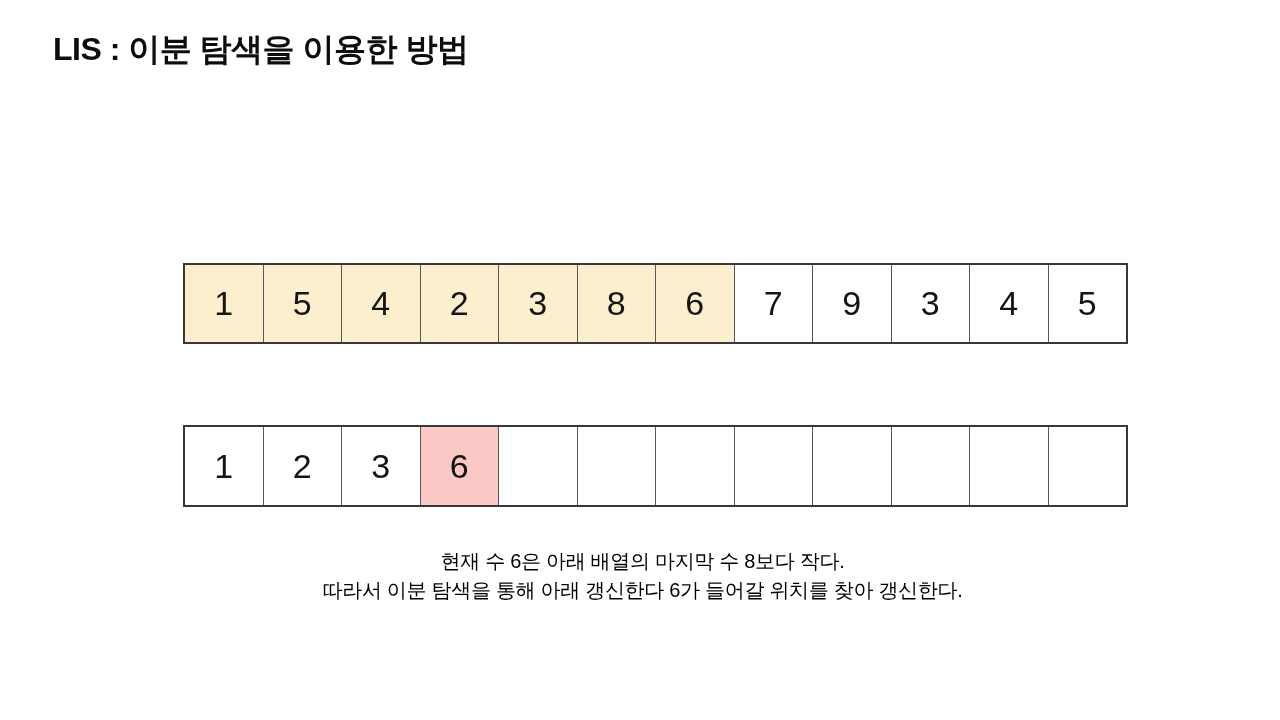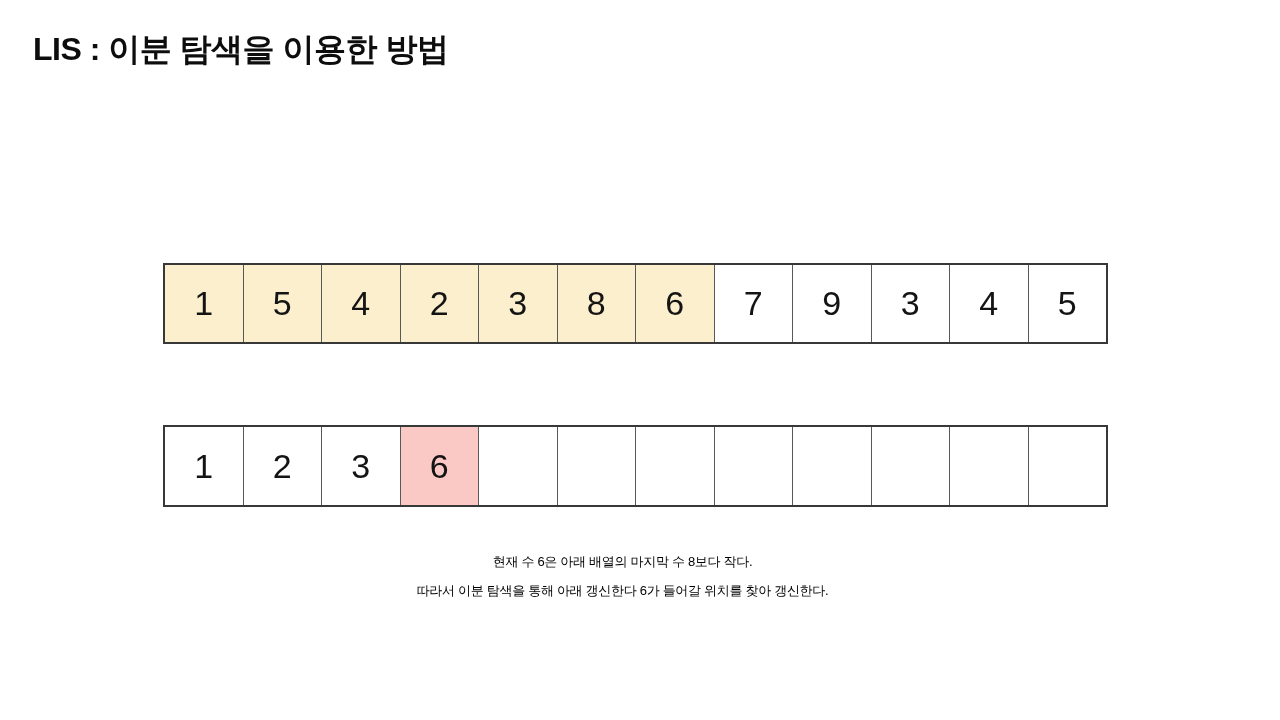--- a/index.html
+++ b/index.html
@@ -3,21 +3,21 @@
 <meta charset="utf-8">
 <style>
   * { margin: 0; padding: 0; box-sizing: border-box; }
   html, body {
     width: 1280px; height: 720px;
     background: #ffffff;
     font-family: "Liberation Sans", "DejaVu Sans", sans-serif;
     overflow: hidden;
     position: relative;
   }
-  .slide { position: relative; width: 1028px; height: 720px; background: #ffffff; }
+  .slide { position: relative; width: 1028px; height: 720px; background: #ffffff; margin-left: 20px; }
 
   .slide-title {
     position: absolute;
     left: 33px;
     top: 28px;
     font-size: 32px;
     line-height: 42px;
     font-weight: 700;
     color: #0d0d0d;
     letter-spacing: -0.5px;
@@ -50,21 +50,21 @@
   .cell.processed { background: #fcefcd; }
   .cell.current   { background: #fbc9c5; }
   .cell.plain     { background: #ffffff; }
 
   .caption {
     position: absolute;
     top: 547px;
     left: 0;
     width: 1245px;
     text-align: center;
-    font-size: 13px;
+    font-size: 20px;
     line-height: 29px;
     color: #000000;
     letter-spacing: -0.3px;
   }
 </style>
 </head>
 <body>
 
 <div class="slide">
 

